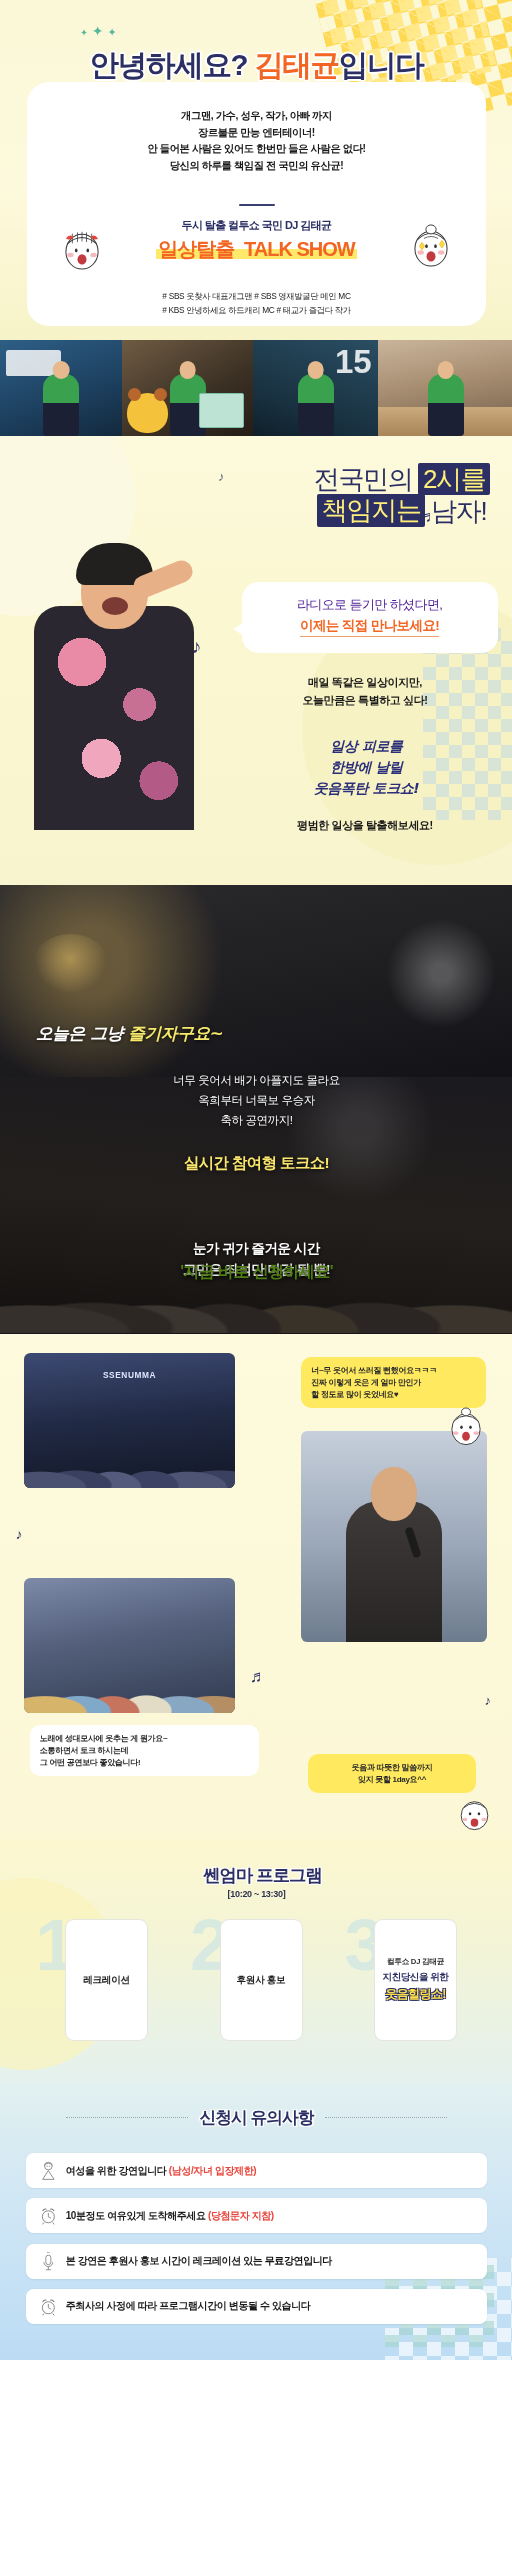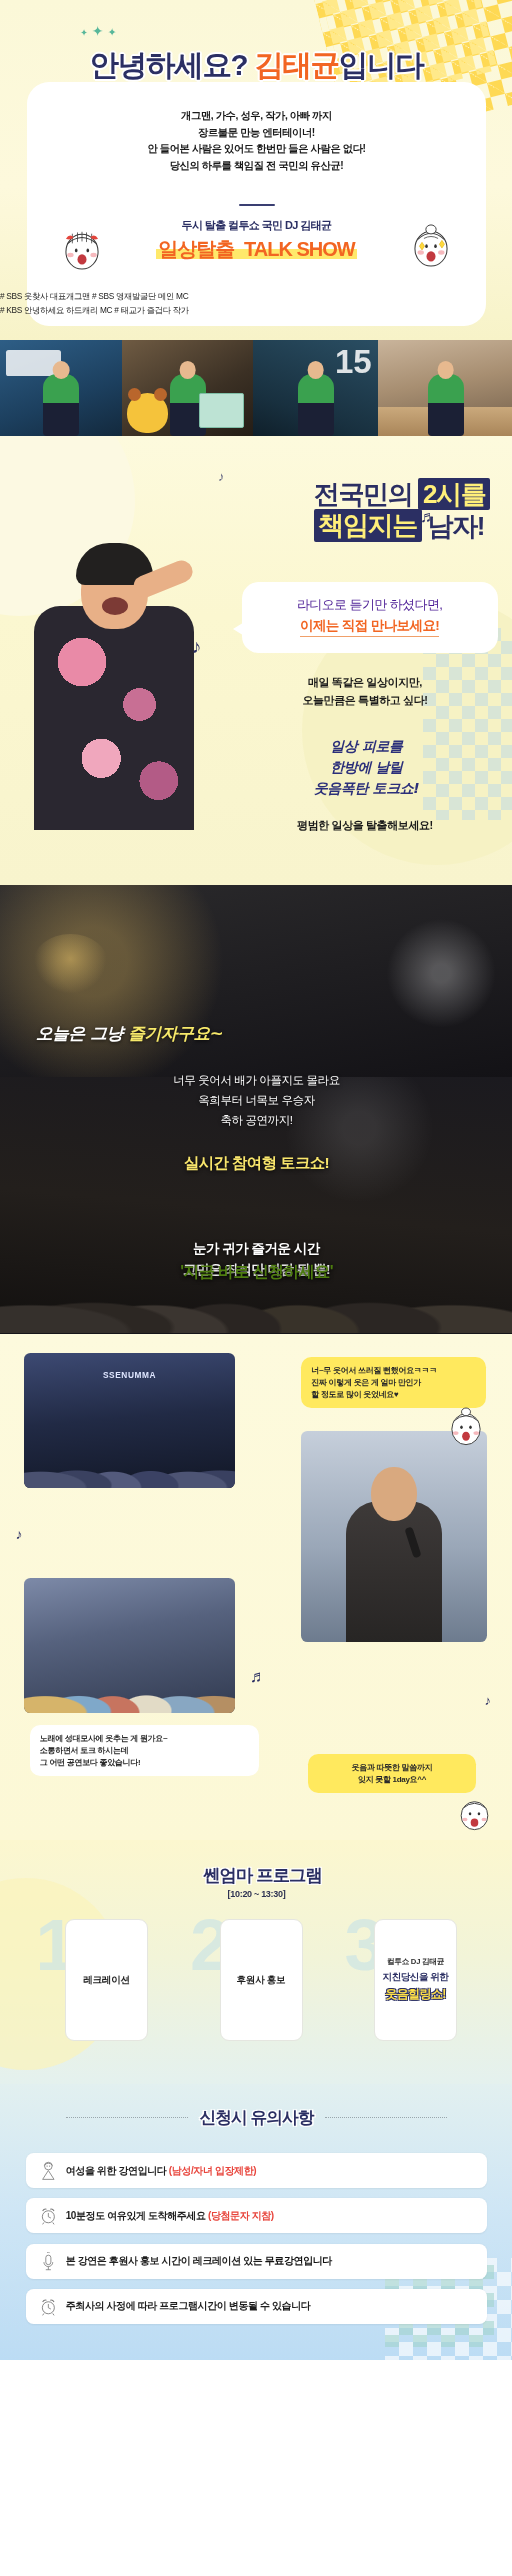--- a/index.html
+++ b/index.html
@@ -109,21 +109,21 @@
     padding: 0 2.6px;
   }
   .face {
     position: absolute; z-index: 8; width: 40px; height: 45px;
   }
   .face.left { left: 62px; top: 226px; }
   .face.right { right: 62px; top: 223px; }
 
   .hero-tags {
     position: absolute; left: 0; right: 0; top: 290px;
-    z-index: 7;
+    text-align: center; z-index: 7;
     font-size: 8.3px; color: #222; font-weight: 500; line-height: 1.65;
     letter-spacing: -0.3px;
   }
 
   
   .sec-photos {
     width: 513px; height: 96px;
     display: flex;
     background: #1d1d22;
   }
@@ -225,23 +225,23 @@
   }
 
   .note {
     position: absolute; color: #2b2f63; font-weight: 900;
   }
   .note.n1 { right: 77px; top: 72px; font-size: 16px; }
   .note.n2 { left: 218px; top: 33px; font-size: 13px; opacity:.75; }
   .note.n3 { left: 192px; top: 200px; font-size: 19px; }
 
   .y-title {
-    position: absolute; right: 23px; top: 43px;
-    text-align: left; z-index: 6;
-    font-size: 26px; font-weight: 700; color: #2b2f63;
+    position: absolute; right: 23px; top: 28px;
+    text-align: center; z-index: 6;
+    font-size: 26px; font-weight: 400; color: #2b2f63;
     letter-spacing: -1.3px; line-height: 1.22;
   }
   .y-title .box {
     background: #2b2f63; color: #ffef7a; padding: 1.3px 4.5px; border-radius: 1.9px;
   }
 
   .bubble {
     position: absolute; right: 15.4px; top: 146px; z-index: 6;
     width: 256px;
     background: #fff;

